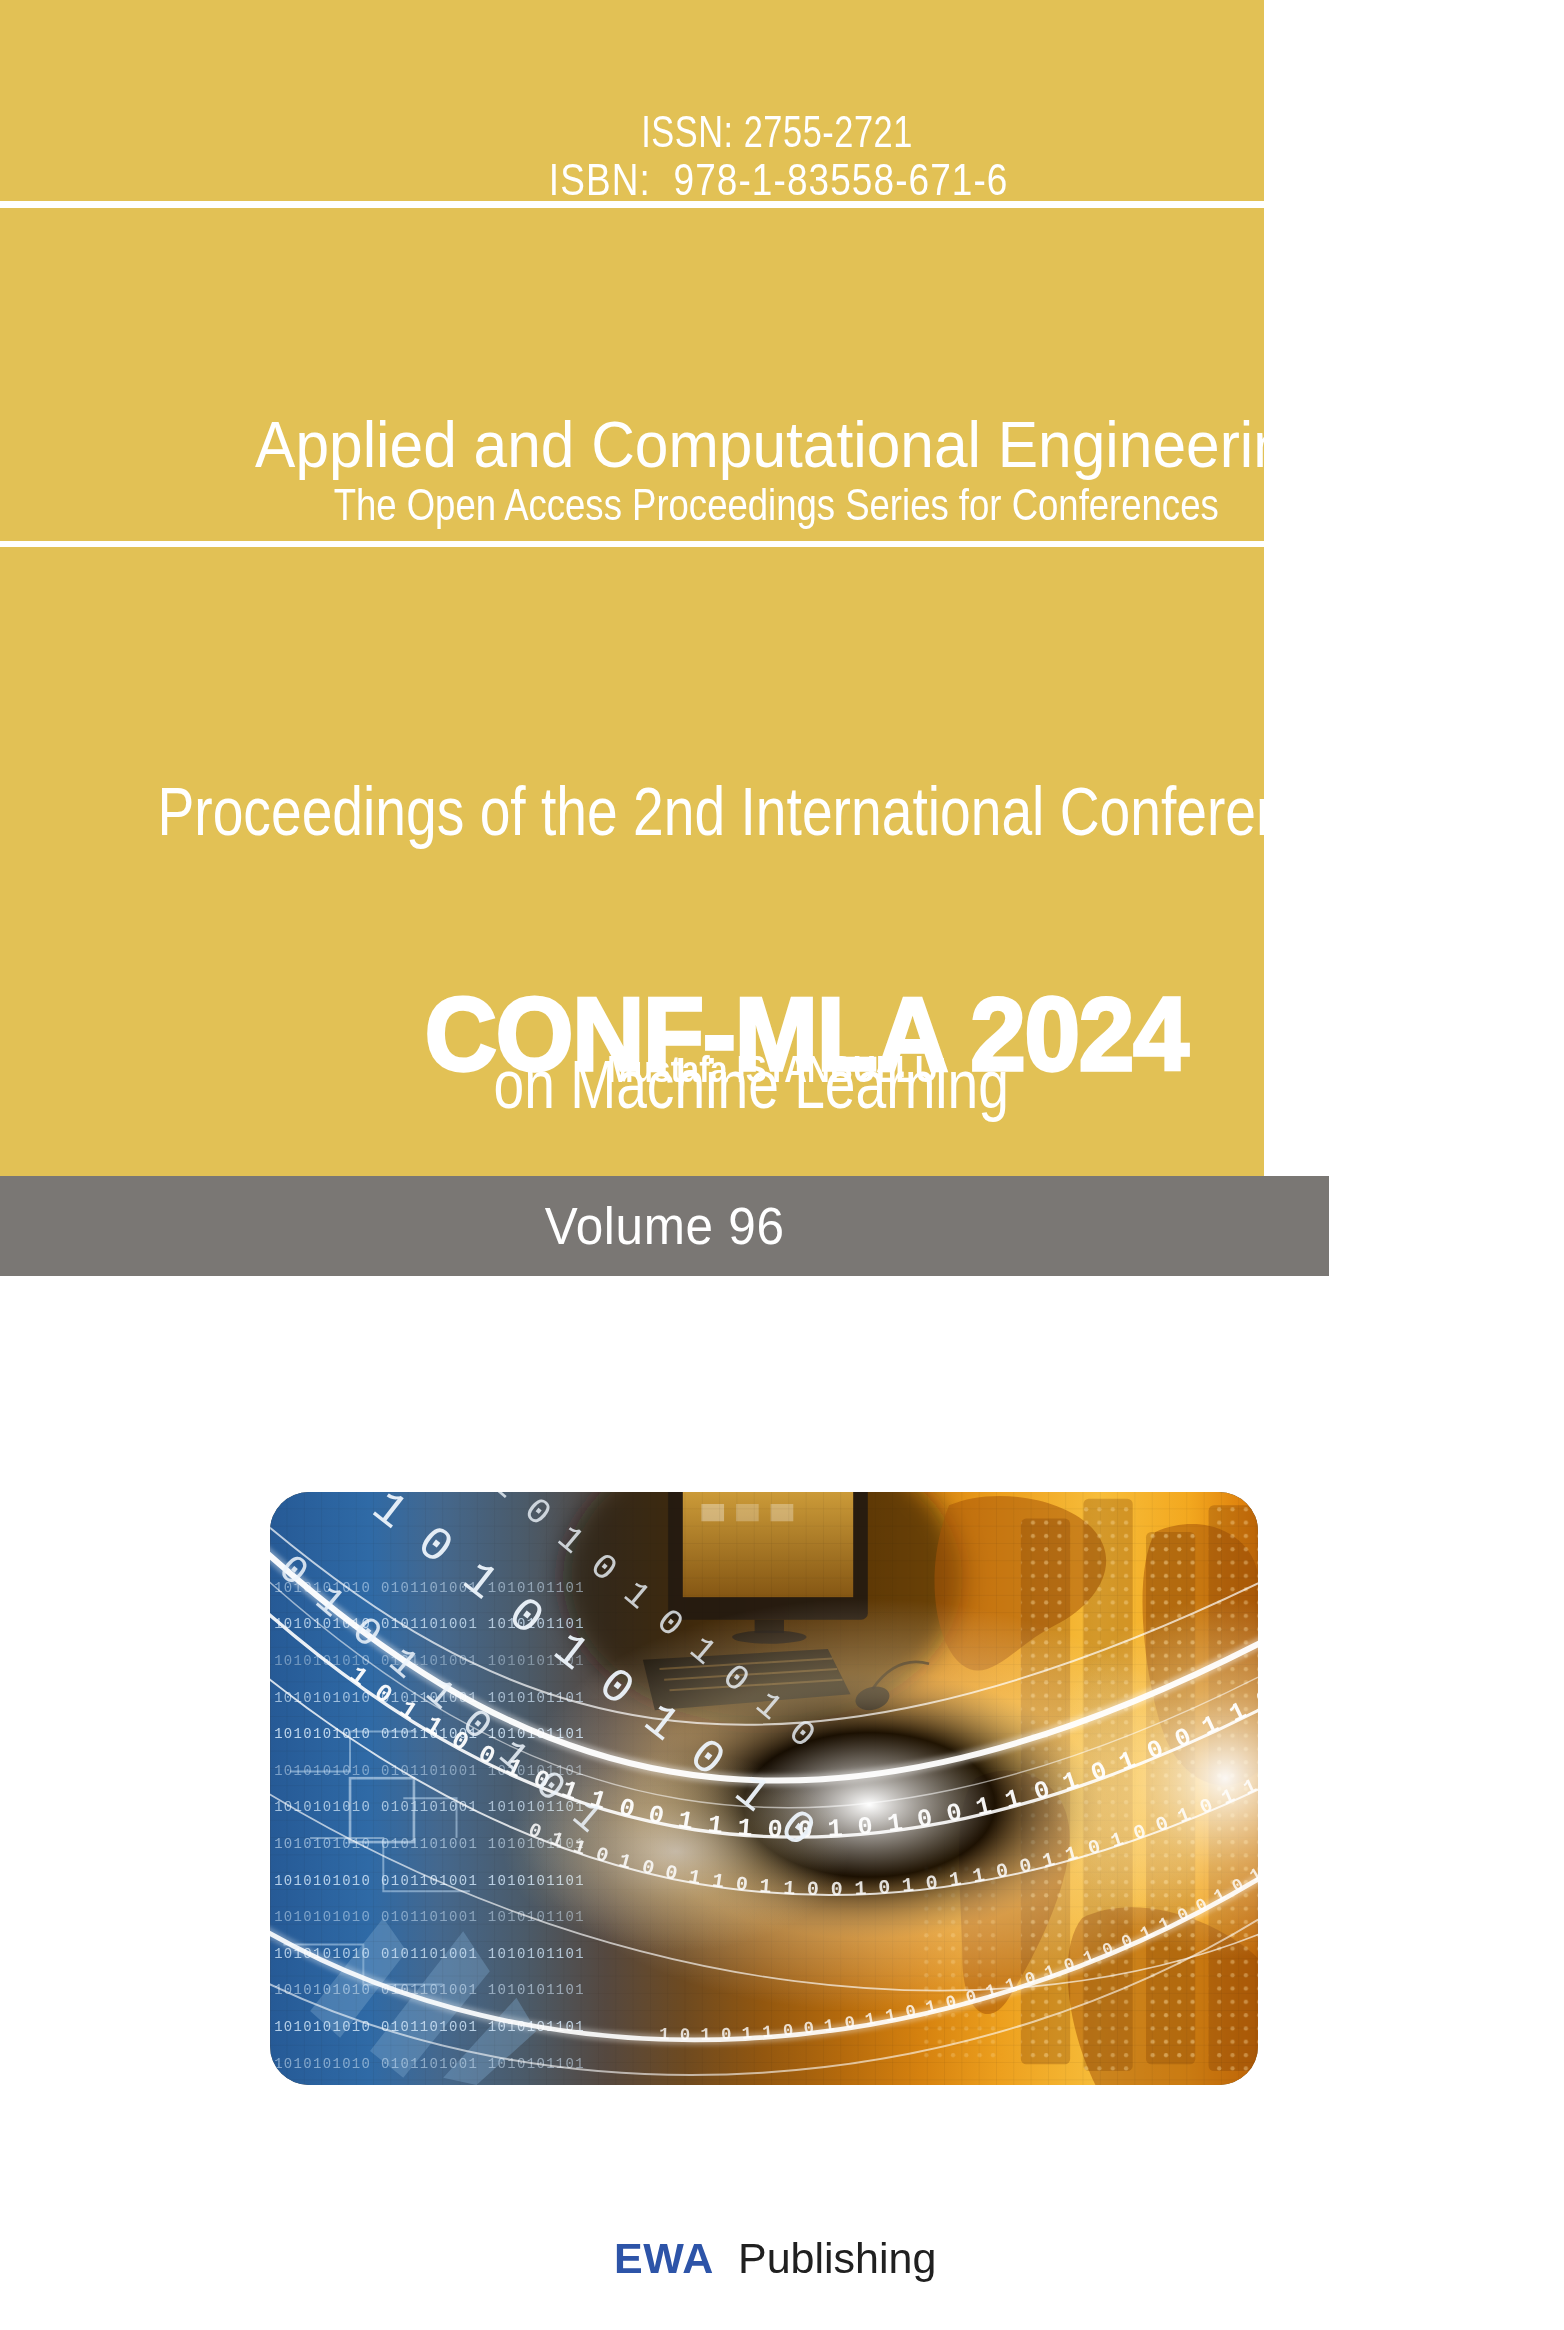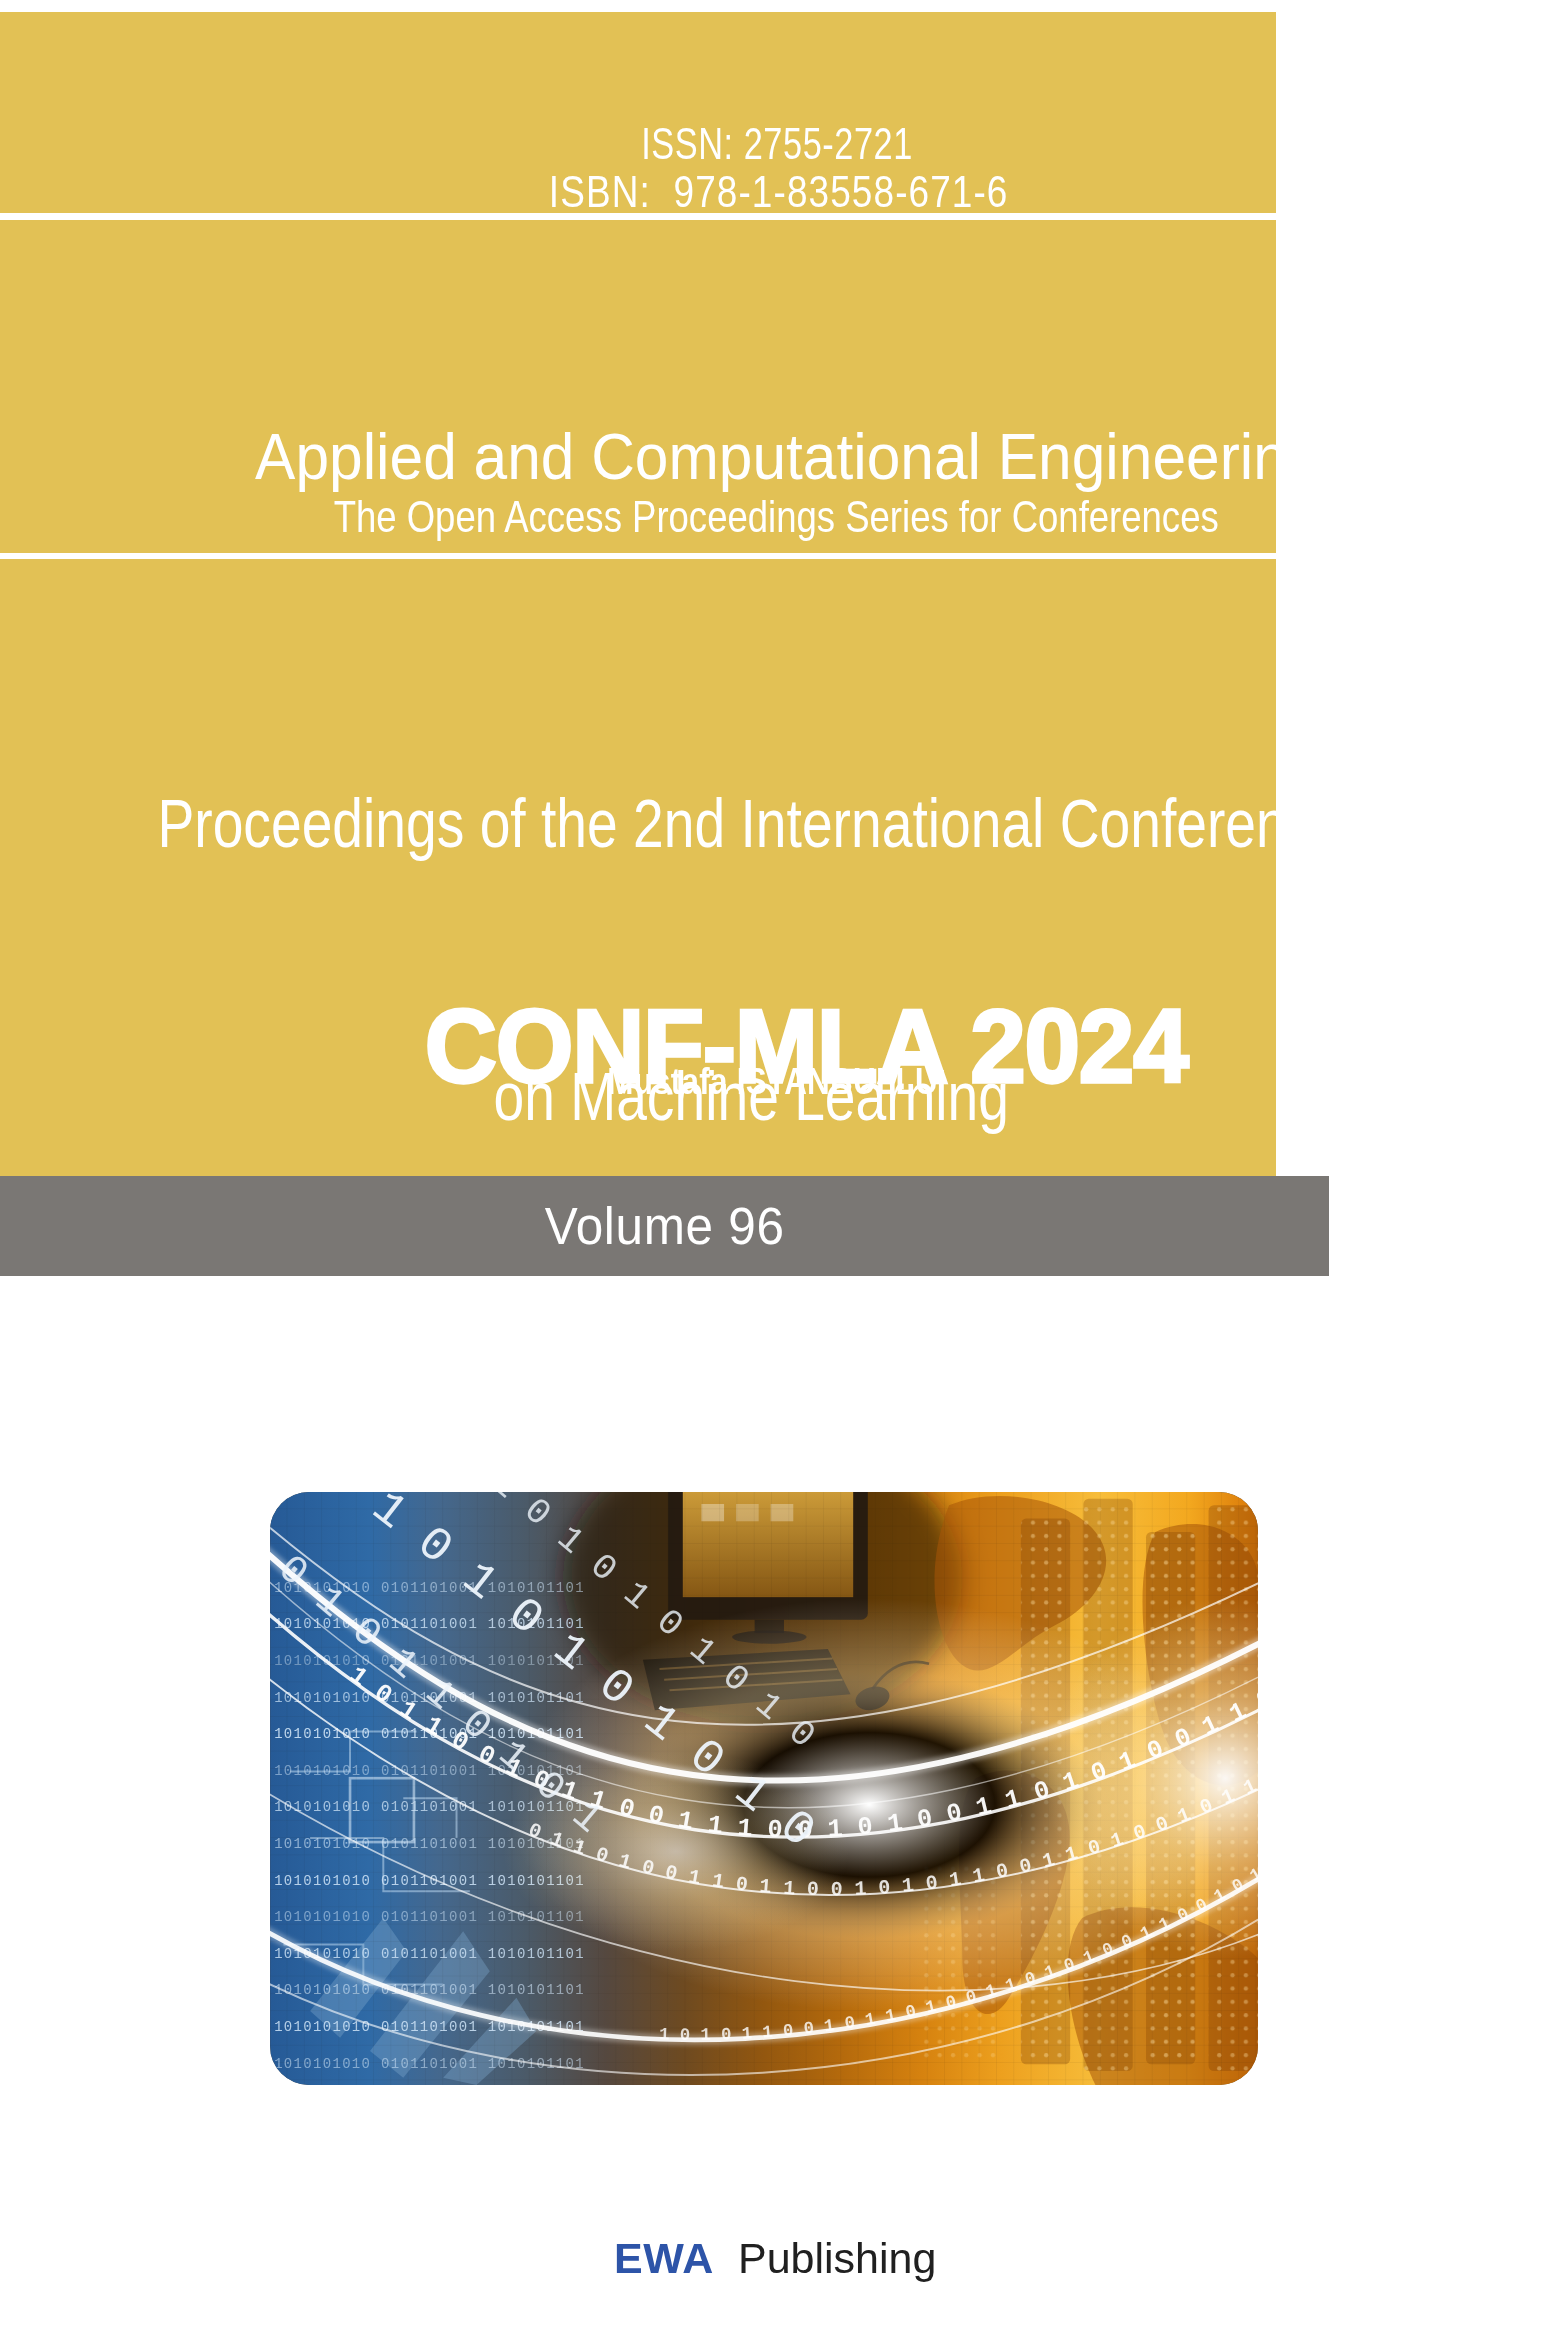--- a/index.html
+++ b/index.html
@@ -1,21 +1,21 @@
 <!DOCTYPE html>
 <html style="font-size:10.7px"><head>
 <meta charset="utf-8">
 <style>
   html,body{margin:0;padding:0;}
   body{
     width:1565px;height:2330px;position:relative;background:#ffffff;
     overflow:hidden;font-family:"Liberation Sans",sans-serif;
   }
   
-  .gold{position:absolute;left:0;top:12px;width:1264px;height:1176px;background:#e2c155;padding-left:12px;}
+  .gold{position:absolute;left:0;top:0;width:1264px;height:1176px;background:#e2c155;}
   .rule{position:absolute;left:0;width:1565px;background:#ffffff;}
   .rule1{top:201px;height:6.7px;}
   .rule2{top:541px;height:6px;}
   .gline{
     position:absolute;left:-31px;width:1565px;text-align:center;
     color:#ffffff;white-space:pre;line-height:1;
   }
   .cx{display:inline-block;transform:scaleX(var(--sx,1));transform-origin:50% 50%;}
   .issn  {top:66px;  font-size:44px;font-weight:300;letter-spacing:0.7px;}
   .isbn  {top:114px; font-size:44px;font-weight:300;letter-spacing:1.3px;}

